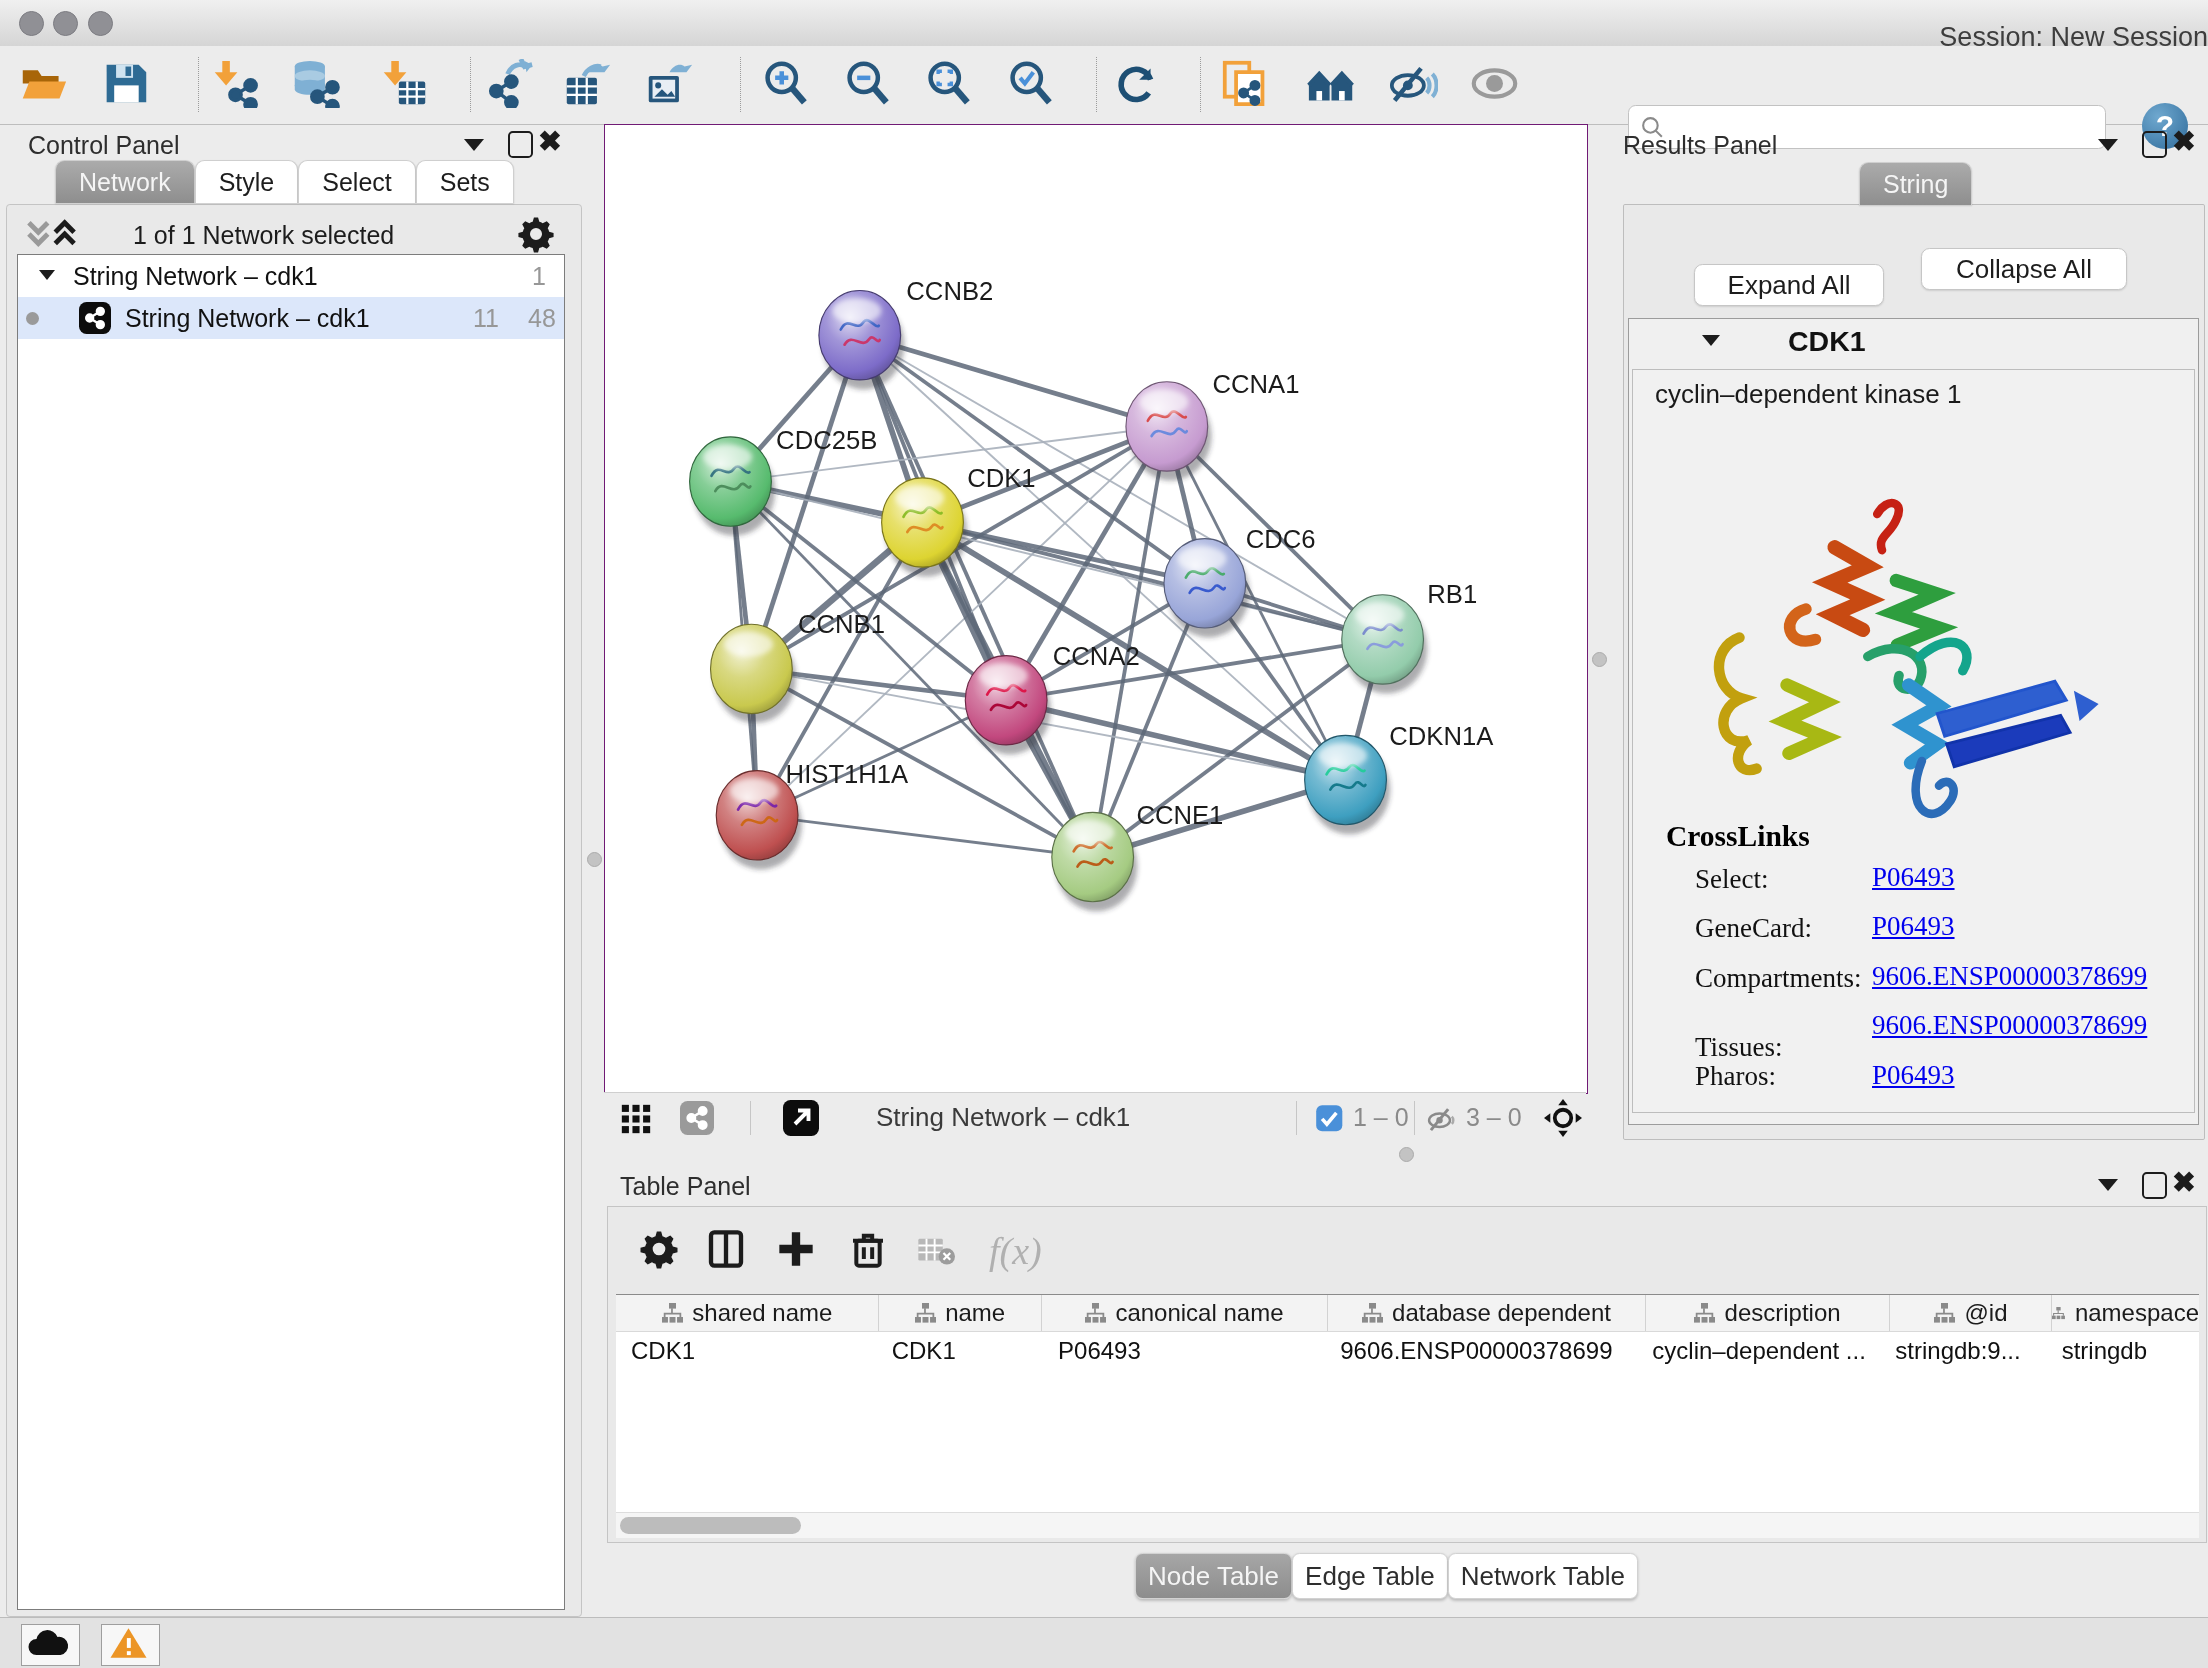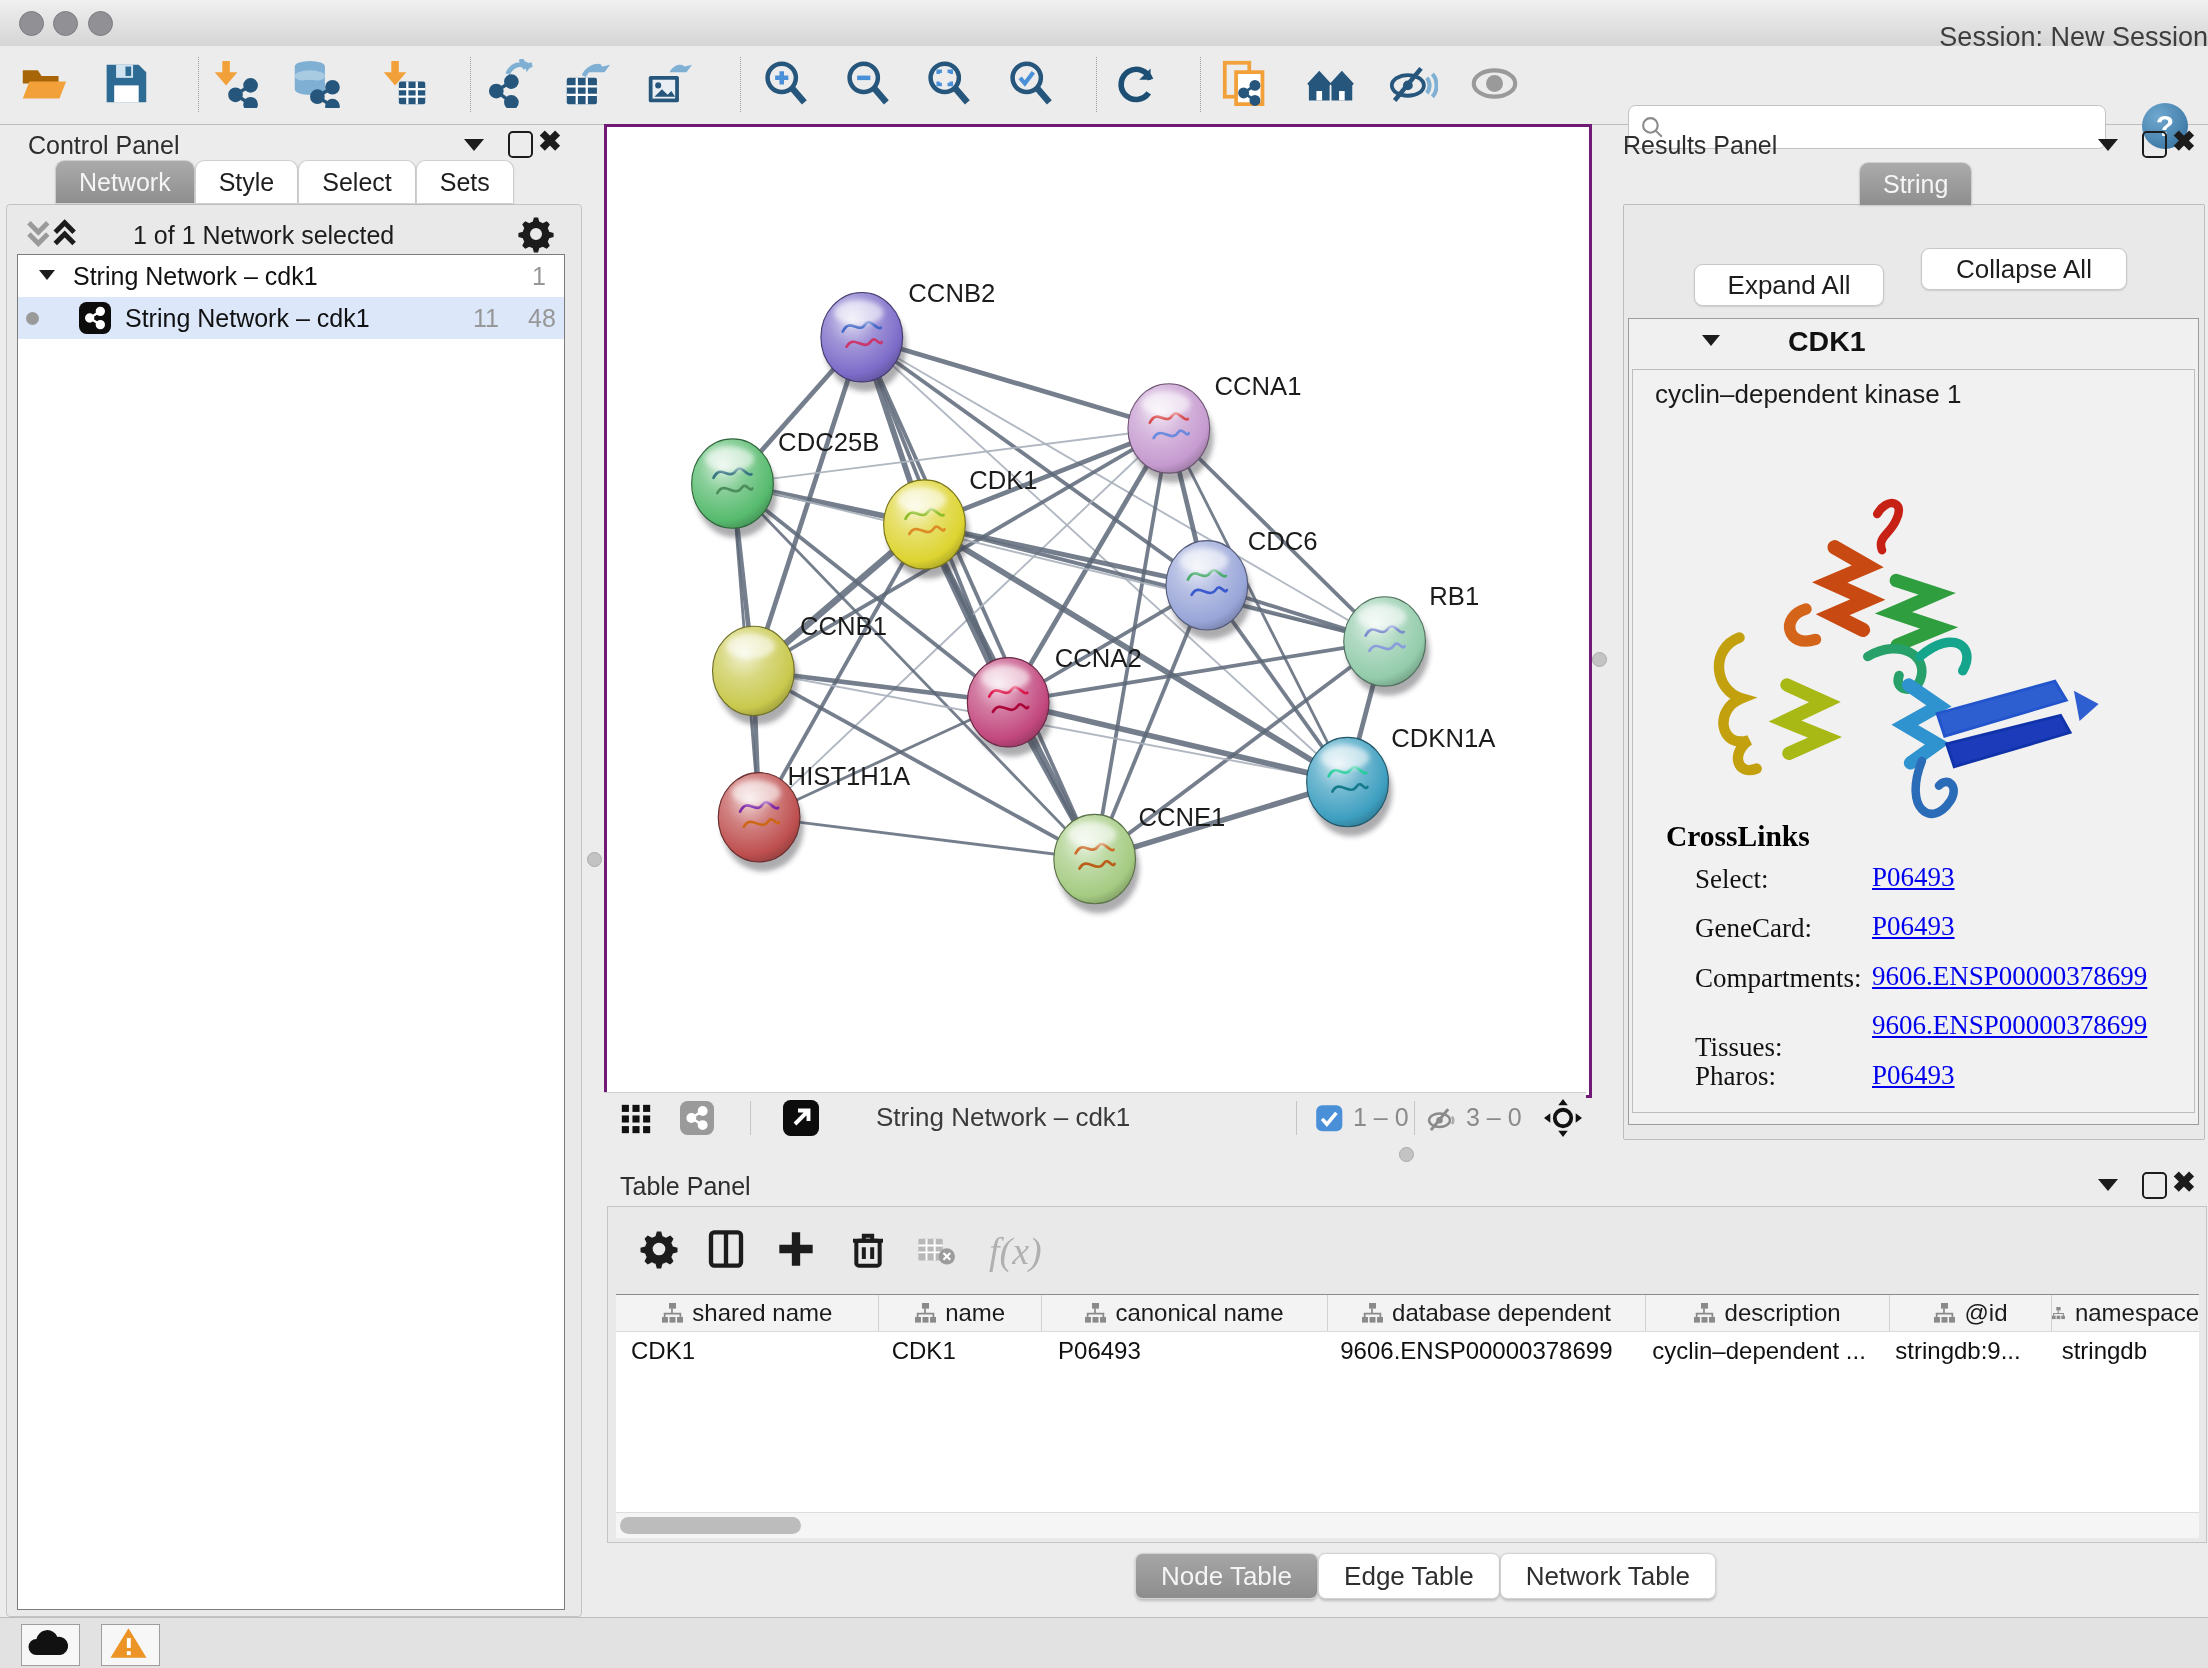--- a/index.html
+++ b/index.html
@@ -37,21 +37,21 @@
   .tab.active{background:linear-gradient(#ababab,#8e8e8e);color:#f5f5f5;}
   
   .cpanel-box{left:5.7px;top:204px;width:574px;height:1411px;background:#e9e9e9;
     border:1px solid #c4c4c4;border-radius:3.8px;}
   .cp-list{left:17px;top:254px;width:546px;height:1354px;background:#fff;border:1.9px solid #7c7c7c;}
   .cp-row{height:42px;line-height:42px;font-size:25px;color:#111;}
   .cp-row .cnt{color:#979797;}
   .cp-row.sel{background:#dce7fa;}
   .blackchip{width:32px;height:32px;border-radius:7.6px;background:#0c0c0c;}
   
-  .netcanvas{left:604px;top:124px;width:982px;height:968px;background:#fff;border:3px solid #701a75;}
+  .netcanvas{left:604px;top:124px;width:982px;height:968px;background:#fff;border:1px solid #701a75;}
   .netbar{left:604px;top:1092px;width:982px;height:49px;background:#ececec;border-top:1px solid #cfcfcf;}
   .netbar .lbl{font-size:26px;color:#3a3a3a;line-height:49px;}
   .badge{font-size:25px;color:#8a8a8a;line-height:49px;}
   .vline{width:0;height:34px;top:7.6px;border-left:1px solid #c6c6c6;}
   
   .rpanel-box{left:1623px;top:204px;width:580px;height:934px;background:#e9e9e9;
     border:1.9px solid #bdbdbd;border-radius:1.9px;}
   .rp-inner{left:1628px;top:318px;width:569px;height:805px;background:#f0f0f0;border:1px solid #9c9c9c;}
   .rp-desc{left:1632px;top:369px;width:561px;height:742px;background:#f1f1f1;border:1px solid #bdbdbd;}
   .btn{background:#fff;border:1px solid #c6c6c6;border-radius:8.6px;font-size:26px;color:#1d1d1d;
@@ -64,21 +64,21 @@
     border:1px solid #c4c4c4;}
   .tgrid{left:616px;top:1294px;width:1583px;height:217px;background:#fff;border-top:1.9px solid #8a8a8a;}
   .thead{display:flex;height:36px;background:#f3f3f3;border-bottom:1.9px solid #d9d9d9;}
   .th{font-size:24px;color:#1b1b1b;display:flex;align-items:center;justify-content:center;
      border-right:1px solid #d2d2d2;overflow:hidden;white-space:nowrap;gap:9.5px;}
   .trow{display:flex;height:38px;}
   .td{font-size:24px;color:#111;line-height:38px;padding-left:15px;overflow:hidden;white-space:nowrap;}
   .hscroll{left:616px;top:1512px;width:1583px;height:25px;background:#f5f5f5;border-top:1px solid #ddd;}
   .hthumb{left:3.8px;top:3.8px;width:181px;height:17px;border-radius:8.6px;background:#bcbcbc;}
   .btabs{left:1135px;top:1553px;height:44px;}
-  .btab{height:44px;line-height:44px;padding:0 25px;background:#fff;border:1px solid #d2d2d2;
+  .btab{height:44px;line-height:44px;padding:0 12px;background:#fff;border:1px solid #d2d2d2;
     font-size:26px;display:inline-block;border-radius:7.6px 7.6px 7.6px 7.6px;box-shadow:0 1.9px 2.9px rgba(0,0,0,.2);}
   .btab.active{background:linear-gradient(#a6a6a6,#8d8d8d);color:#f5f5f5;}
   
   .statusbar{left:0;top:1617px;width:2208px;height:51px;background:#e2e2e2;border-top:1px solid #bcbcbc;}
   .sbtn{width:57px;height:40px;top:5.7px;background:#f7f7f7;border:1.9px solid #9e9e9e;}
   
   .divdot{width:13.3px;height:13.3px;border-radius:50%;background:#c3c3c3;border:1px solid #ababab;}
   .chev{fill:none;stroke-width:2.6px;}
 </style>
 </head>

